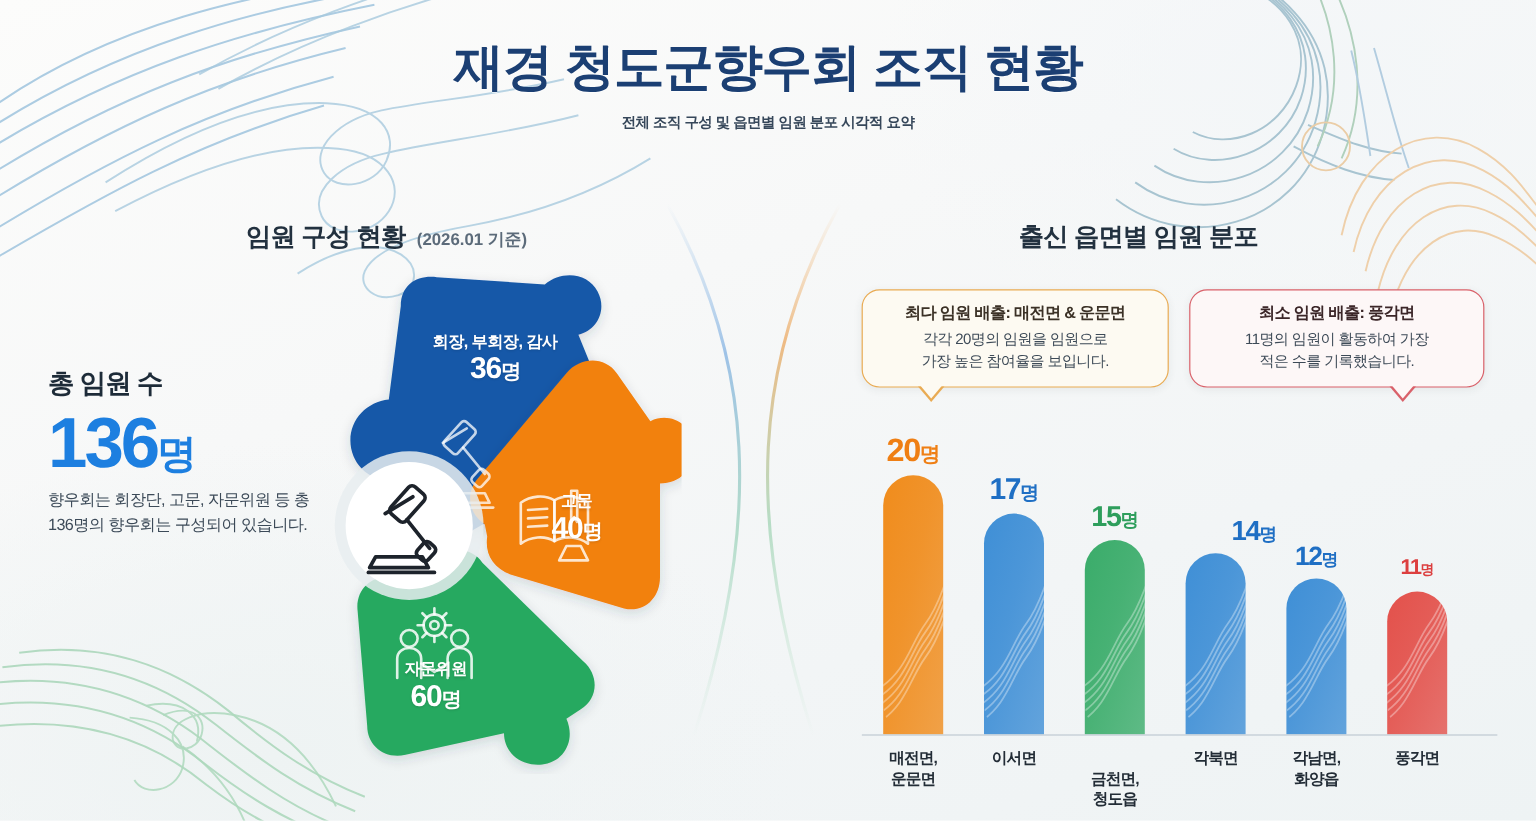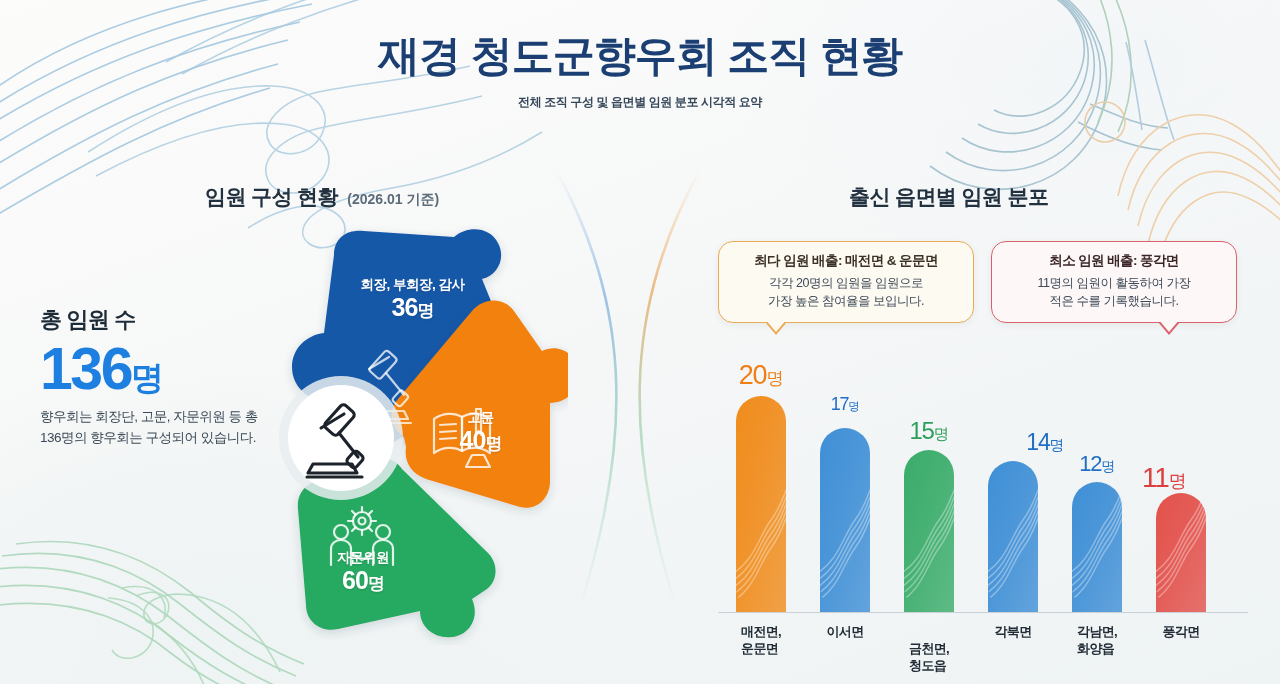--- a/index.html
+++ b/index.html
@@ -76,25 +76,25 @@
   #callout-max .tail{left:46px;bottom:-13px;border-top:13px solid #e9ab53;}
   #callout-max .tail-in{left:46px;bottom:-10px;border-top:13px solid #fdfaf2;}
   #callout-min{left:991px;top:241px;width:216px;background:#fdf7f7;border:1.6px solid #d9616a;}
   #callout-min .c-title{color:#3b2628;}
   #callout-min .tail{left:166px;bottom:-13px;border-top:13px solid #d9616a;}
   #callout-min .tail-in{left:166px;bottom:-10px;border-top:13px solid #fdf7f7;}
 
   
   #chart{position:absolute;left:718px;top:348px;width:530px;height:316px;z-index:6;}
   #chart-svg{position:absolute;left:0;top:0;}
-  .bar-val{position:absolute;font-weight:normal;letter-spacing:-1.2px;text-align:center;
+  .bar-val{position:absolute;font-weight:bold;letter-spacing:-1.2px;text-align:center;
            white-space:nowrap;transform:translateX(-50%);}
   .bar-val .u{font-size:.64em;letter-spacing:-.5px;}
   .bar-lab{position:absolute;font-size:13px;font-weight:bold;color:#222c36;letter-spacing:-.7px;
-           text-align:left;line-height:1.32;transform:translateX(-50%);white-space:nowrap;}
+           text-align:center;line-height:1.32;transform:translateX(-50%);white-space:nowrap;}
 </style>
 </head>
 <body>
 
 <div id="stage">
 
   <svg class="bg-svg" viewBox="0 0 1280 684" preserveAspectRatio="none" aria-hidden="true">
     <defs>
       <linearGradient id="gx1" x1="0" y1="0" x2="0" y2="1">
         <stop offset="0%" stop-color="#9ec4e8" stop-opacity=".0"></stop>
@@ -420,37 +420,37 @@
             <path d="M434,226 C457,212 461,188 473,172 C485,156 487,142 494,128"></path>
           </g>
         </g>
         <line x1="0" y1="264.5" x2="530" y2="264.5" stroke="#c9d2d8" stroke-width="1.2"></line>
       </svg>
   <div class="bar-val" style="font-size: 27px; color: rgb(239, 127, 20); left: 43px; top: 12px;"><span>20</span><span class="u">명</span></div>
       <div class="bar-lab" style="left: 43px; top: 275px;">
         <div>매전면,</div>
         <div>운문면</div>
       </div>
-      <div class="bar-val" style="font-size: 18px; color: rgb(31, 111, 196); left: 127px; top: 46px;"><span>17</span><span class="u">명</span></div>
+      <div class="bar-val" style="font-size: 25px; color: rgb(31, 111, 196); left: 127px; top: 46px;"><span>17</span><span class="u">명</span></div>
       <div class="bar-lab" style="left: 127px; top: 275px;">
         <div>이서면</div>
       </div>
       <div class="bar-val" style="font-size: 24px; color: rgb(46, 158, 92); left: 211px; top: 69px;"><span>15</span><span class="u">명</span></div>
       <div class="bar-lab" style="left: 211px; top: 275px; margin-top: 17px;">
         <div>금천면,</div>
         <div>청도읍</div>
       </div>
       <div class="bar-val" style="font-size: 23px; color: rgb(31, 111, 196); left: 295px; top: 81px; margin-left: 32px;"><span>14</span><span class="u">명</span></div>
       <div class="bar-lab" style="left: 295px; top: 275px;">
         <div>각북면</div>
       </div>
       <div class="bar-val" style="font-size: 22px; color: rgb(31, 111, 196); left: 379px; top: 103px;"><span>12</span><span class="u">명</span></div>
       <div class="bar-lab" style="left: 379px; top: 275px;">
         <div>각남면,</div>
         <div>화양읍</div>
       </div>
-      <div class="bar-val" style="font-size: 28px; color: rgb(220, 63, 63); left: 446px; top: 114px;"><span>11</span><span class="u">명</span></div>
+      <div class="bar-val" style="font-size: 18px; color: rgb(220, 63, 63); left: 463px; top: 114px;"><span>11</span><span class="u">명</span></div>
       <div class="bar-lab" style="left: 463px; top: 275px;">
         <div>풍각면</div>
       </div>
     </div>
 
 </div>
 
 </body></html>

